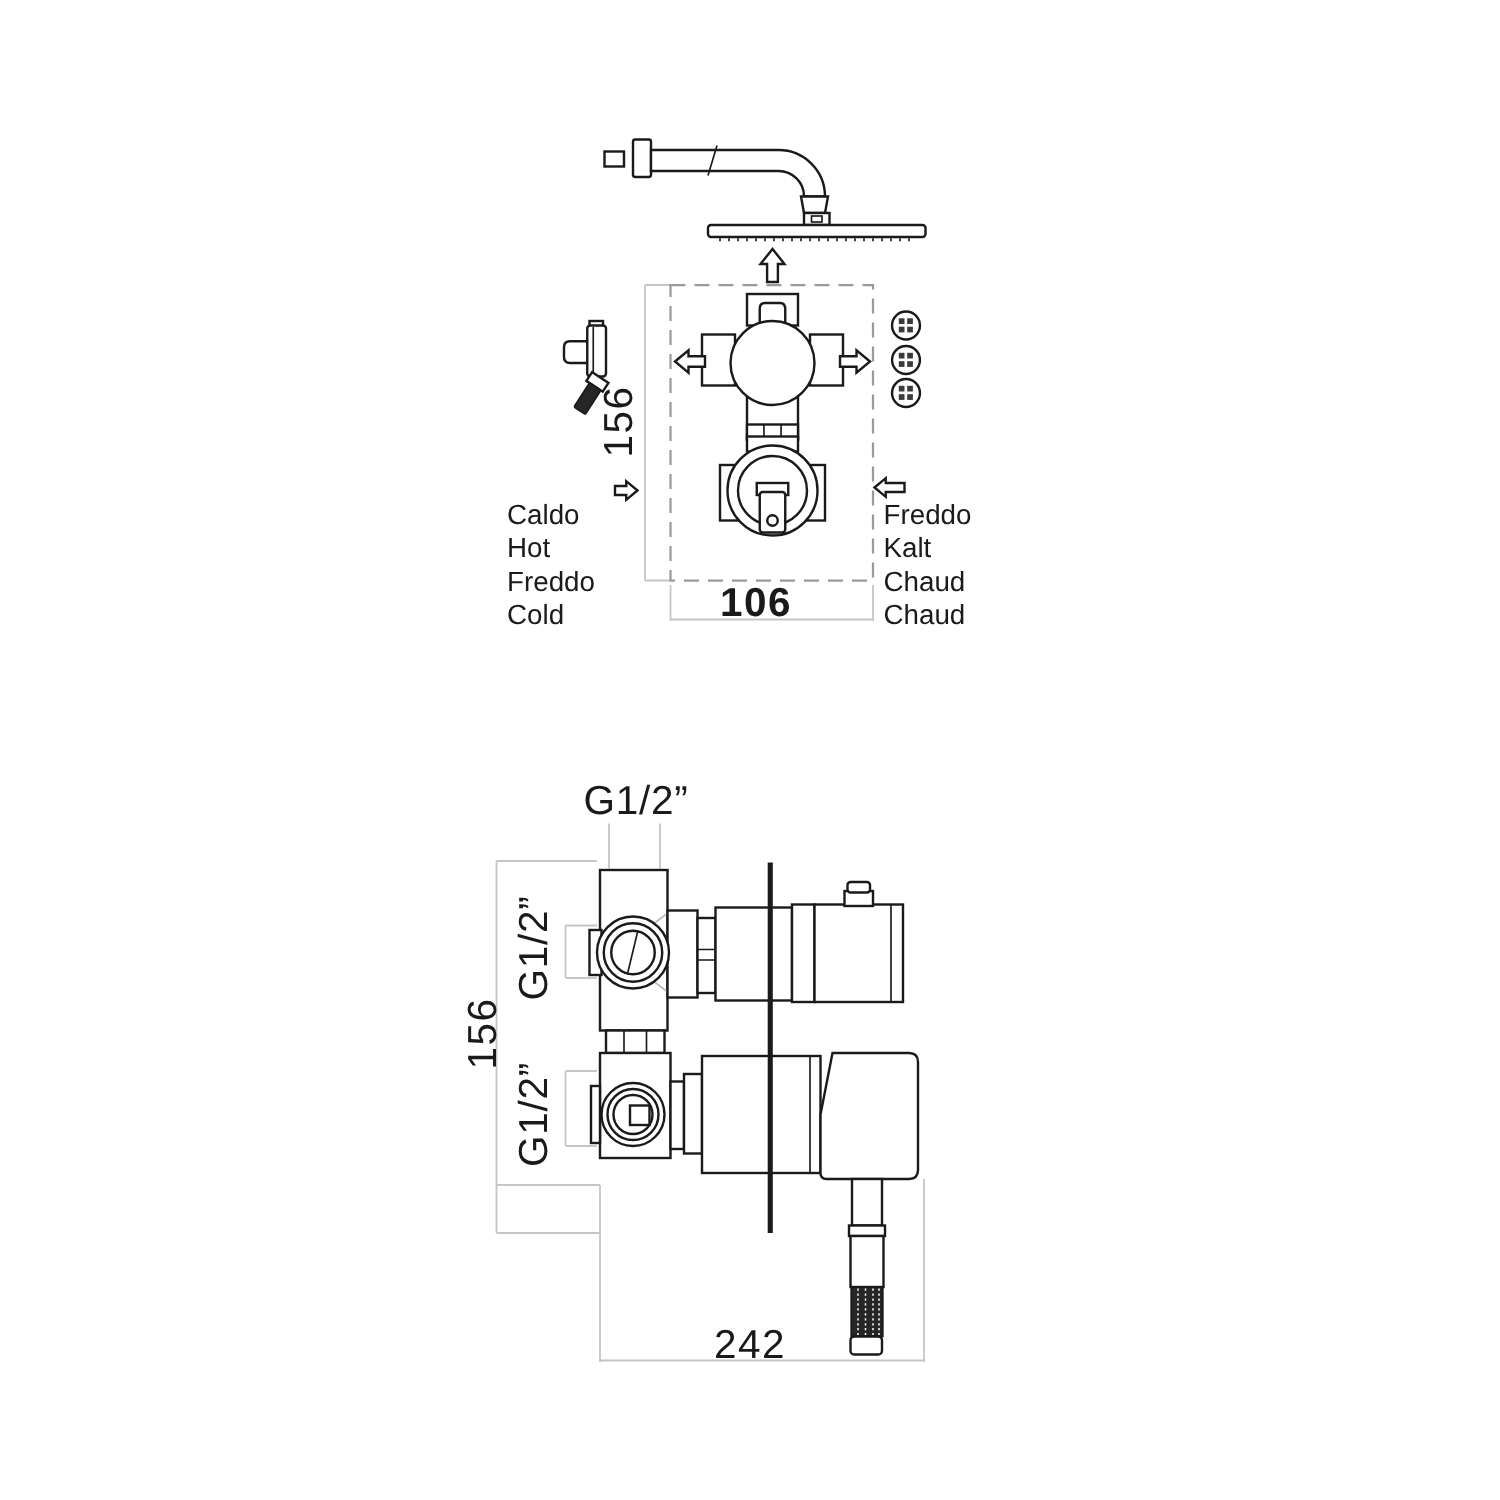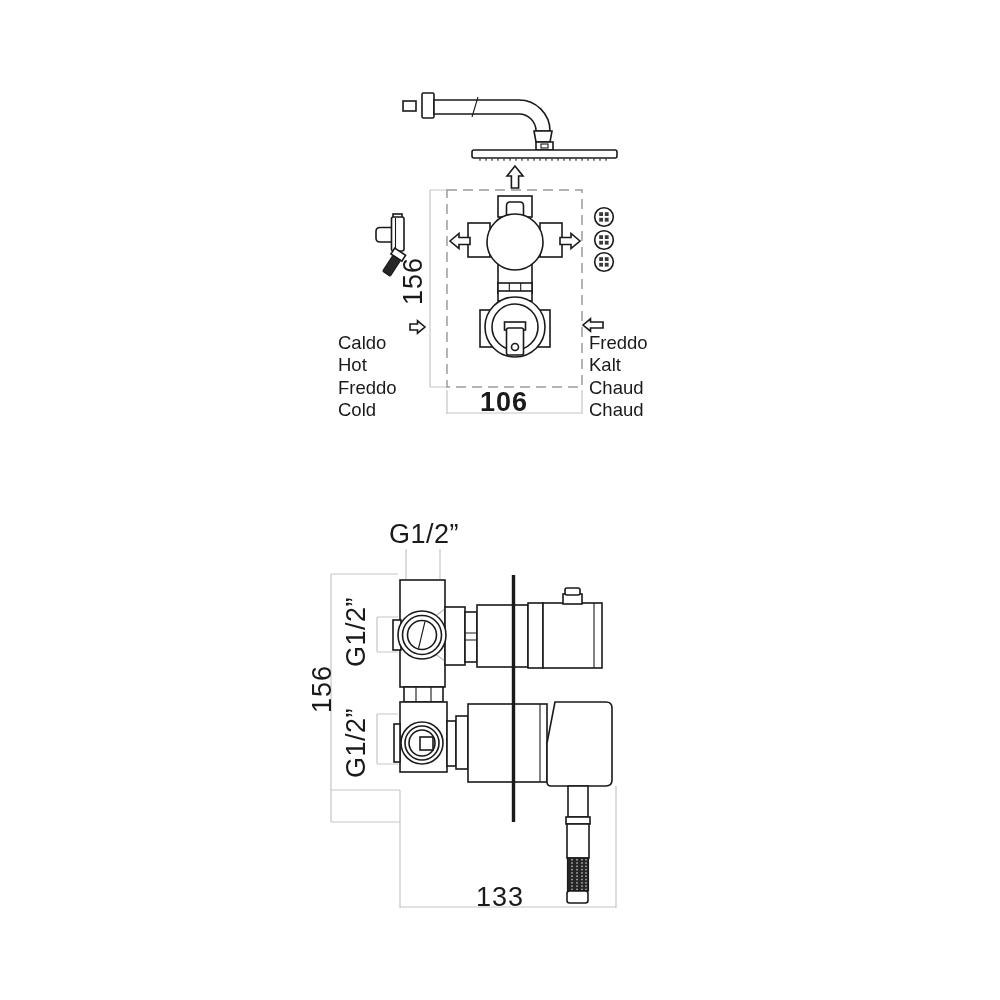--- a/index.html
+++ b/index.html
@@ -190,15 +190,15 @@
   <div class="txt dim-label" style="left:504px; top:402px;font-weight:bold;">106</div>
 
   <div class="txt dim-label" style="letter-spacing:0.5px; left:424px; top:534px;">G1/2”</div>
 
   <div class="txt dim-label rot" style="letter-spacing:0.5px; left:356px; top:632px;">G1/2”</div>
 
   <div class="txt dim-label rot" style="letter-spacing:0.5px; left:356px; top:743px;">G1/2”</div>
 
   <div class="txt dim-label rot" style="left:322px; top:689px;">156</div>
 
-  <div class="txt dim-label" style="left:500px; top:897px;">133</div>
+  <div class="txt dim-label" style="left:500px; top:897px;">242</div>
 
 </div>
 
 </body></html>

